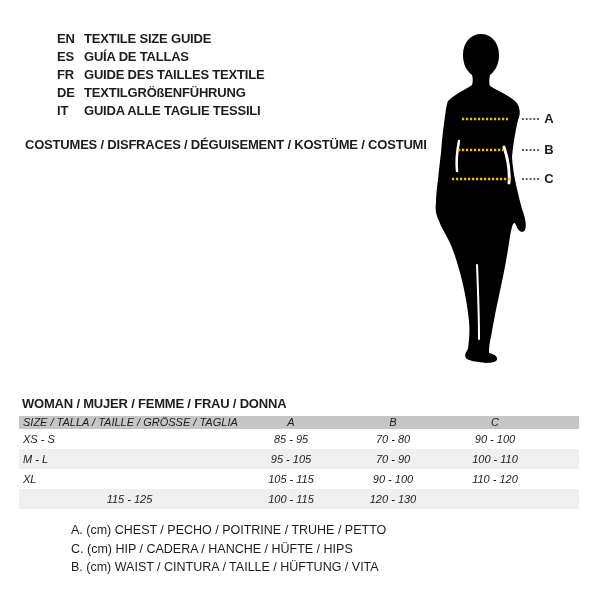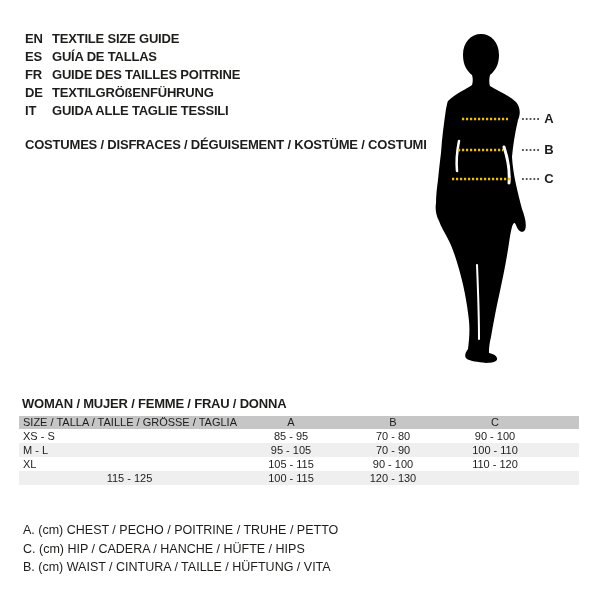--- a/index.html
+++ b/index.html
@@ -2,62 +2,62 @@
 <html><head>
 <meta charset="utf-8">
 <style>
   html,body{margin:0;padding:0;background:#fff;}
   .canvas{
     position:relative;width:600px;height:600px;background:#ffffff;overflow:hidden;
     font-family:"Liberation Sans",sans-serif;color:#1d1d1b;
   }
   
   .lang-block{position:absolute;left:25px;top:30px;}
-  .lang-row{display:flex;height:18px;line-height:18px;font-size:13px;font-weight:700;letter-spacing:-0.2px;}
+  .lang-row{display:flex;height:18px;line-height:18px;font-size:13px;font-weight:700;letter-spacing:-0.2px;margin-left:32px;}
   .lang-code{width:27px;flex:0 0 27px;}
   .lang-label{white-space:nowrap;}
   
   .category{position:absolute;left:25px;top:137px;font-size:13px;font-weight:700;letter-spacing:-0.2px;white-space:nowrap;}
   
   .figure-svg{position:absolute;left:425px;top:25px;width:135px;height:348px;}
   .marker-letter{position:absolute;width:14px;text-align:center;font-size:13px;font-weight:700;line-height:14px;}
   .marker-a{left:542px;top:112px;}
   .marker-b{left:542px;top:143px;}
   .marker-c{left:542px;top:172px;}
   
   .section-title{position:absolute;left:22px;top:396px;font-size:13px;font-weight:700;letter-spacing:-0.2px;white-space:nowrap;}
   
   .size-table{position:absolute;left:19px;top:416px;width:560px;}
-  .t-row{display:grid;grid-template-columns:221px 102px 102px 102px 1fr;align-items:center;}
+  .t-row{display:grid;grid-template-columns:221px 102px 102px 102px 1fr;align-items:center;font-style:italic;}
   .t-head{height:13px;background:#c6c6c6;font-size:11px;line-height:13px;}
-  .t-data{height:14px;font-size:11px;line-height:14px;}
+  .t-data{height:20px;font-size:11px;line-height:14px;}
   .t-data:nth-child(odd){background:#efefef;}
   .cell-label{padding-left:4px;text-align:left;white-space:nowrap;}
   .cell-num{text-align:center;white-space:nowrap;}
   
   .legend{position:absolute;left:23px;top:521px;}
-  .legend-line{height:18.5px;line-height:18.5px;font-size:12.5px;white-space:nowrap;}
+  .legend-line{height:18.5px;line-height:18.5px;font-size:12.5px;white-space:nowrap;margin-left:48px;}
 </style>
 </head>
 <body>
 
 <div class="canvas">
 
   <div class="lang-block">
     <div class="lang-row">
       <span class="lang-code">EN</span>
       <span class="lang-label">TEXTILE SIZE GUIDE</span>
     </div>
     <div class="lang-row">
       <span class="lang-code">ES</span>
       <span class="lang-label">GUÍA DE TALLAS</span>
     </div>
     <div class="lang-row">
       <span class="lang-code">FR</span>
-      <span class="lang-label">GUIDE DES TAILLES POITRINE</span>
+      <span class="lang-label">GUIDE DES TAILLES TEXTILE</span>
     </div>
     <div class="lang-row">
       <span class="lang-code">DE</span>
       <span class="lang-label">TEXTILGRÖßENFÜHRUNG</span>
     </div>
     <div class="lang-row">
       <span class="lang-code">IT</span>
       <span class="lang-label">GUIDA ALLE TAGLIE TESSILI</span>
     </div>
   </div>

